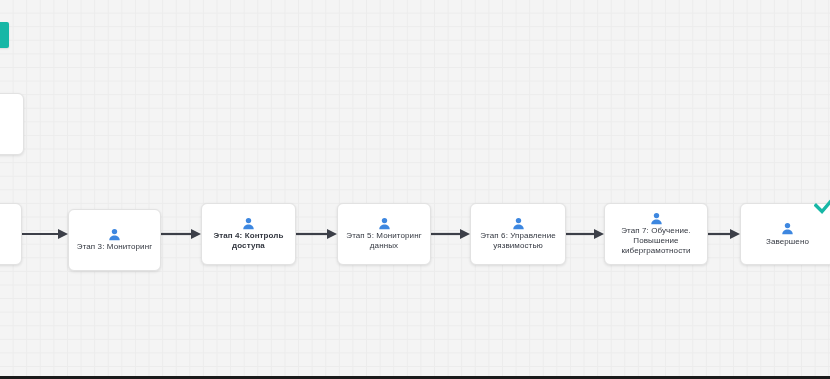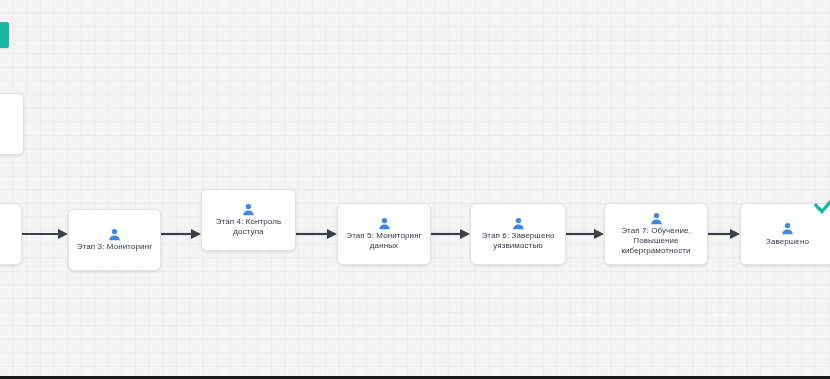--- a/index.html
+++ b/index.html
@@ -81,21 +81,21 @@
 
   
   .node-clipped-row {
     left: -62px;
     top: 203px;
     width: 84px;
     height: 62px;
   }
 
   .node-stage3 { left: 68px;  top: 209px; width: 93px;  height: 62px; }
-  .node-stage4 { left: 201px; top: 189px; width: 95px;  height: 62px; }
+  .node-stage4 { left: 201px; top: 203px; width: 95px;  height: 62px; font-weight: bold; }
   .node-stage5 { left: 337px; top: 203px; width: 94px;  height: 62px; }
   .node-stage6 { left: 470px; top: 203px; width: 96px;  height: 62px; }
   .node-stage7 { left: 604px; top: 203px; width: 104px;  height: 62px; }
   .node-done   { left: 740px; top: 203px; width: 95px;  height: 62px; }
 
   .node-done .node-label { margin-top: 1px; }
 
   .check-badge {
     position: absolute;
     top: -9px;
@@ -203,21 +203,21 @@
 данных</span>
   </div>
 
   <div class="node node-stage6">
     <span class="person-icon">
       <svg width="13" height="13" viewBox="0 0 16 16">
         <circle cx="8" cy="4.4" r="3.3" fill="#3d87e0"></circle>
         <path d="M1.6 15c0-3.6 2.9-5.7 6.4-5.7s6.4 2.1 6.4 5.7z" fill="#3d87e0"></path>
       </svg>
     </span>
-    <span class="node-label">Этап 6: Завершено
+    <span class="node-label">Этап 6: Управление
 уязвимостью</span>
   </div>
 
   <div class="node node-stage7">
     <span class="person-icon">
       <svg width="13" height="13" viewBox="0 0 16 16">
         <circle cx="8" cy="4.4" r="3.3" fill="#3d87e0"></circle>
         <path d="M1.6 15c0-3.6 2.9-5.7 6.4-5.7s6.4 2.1 6.4 5.7z" fill="#3d87e0"></path>
       </svg>
     </span>

